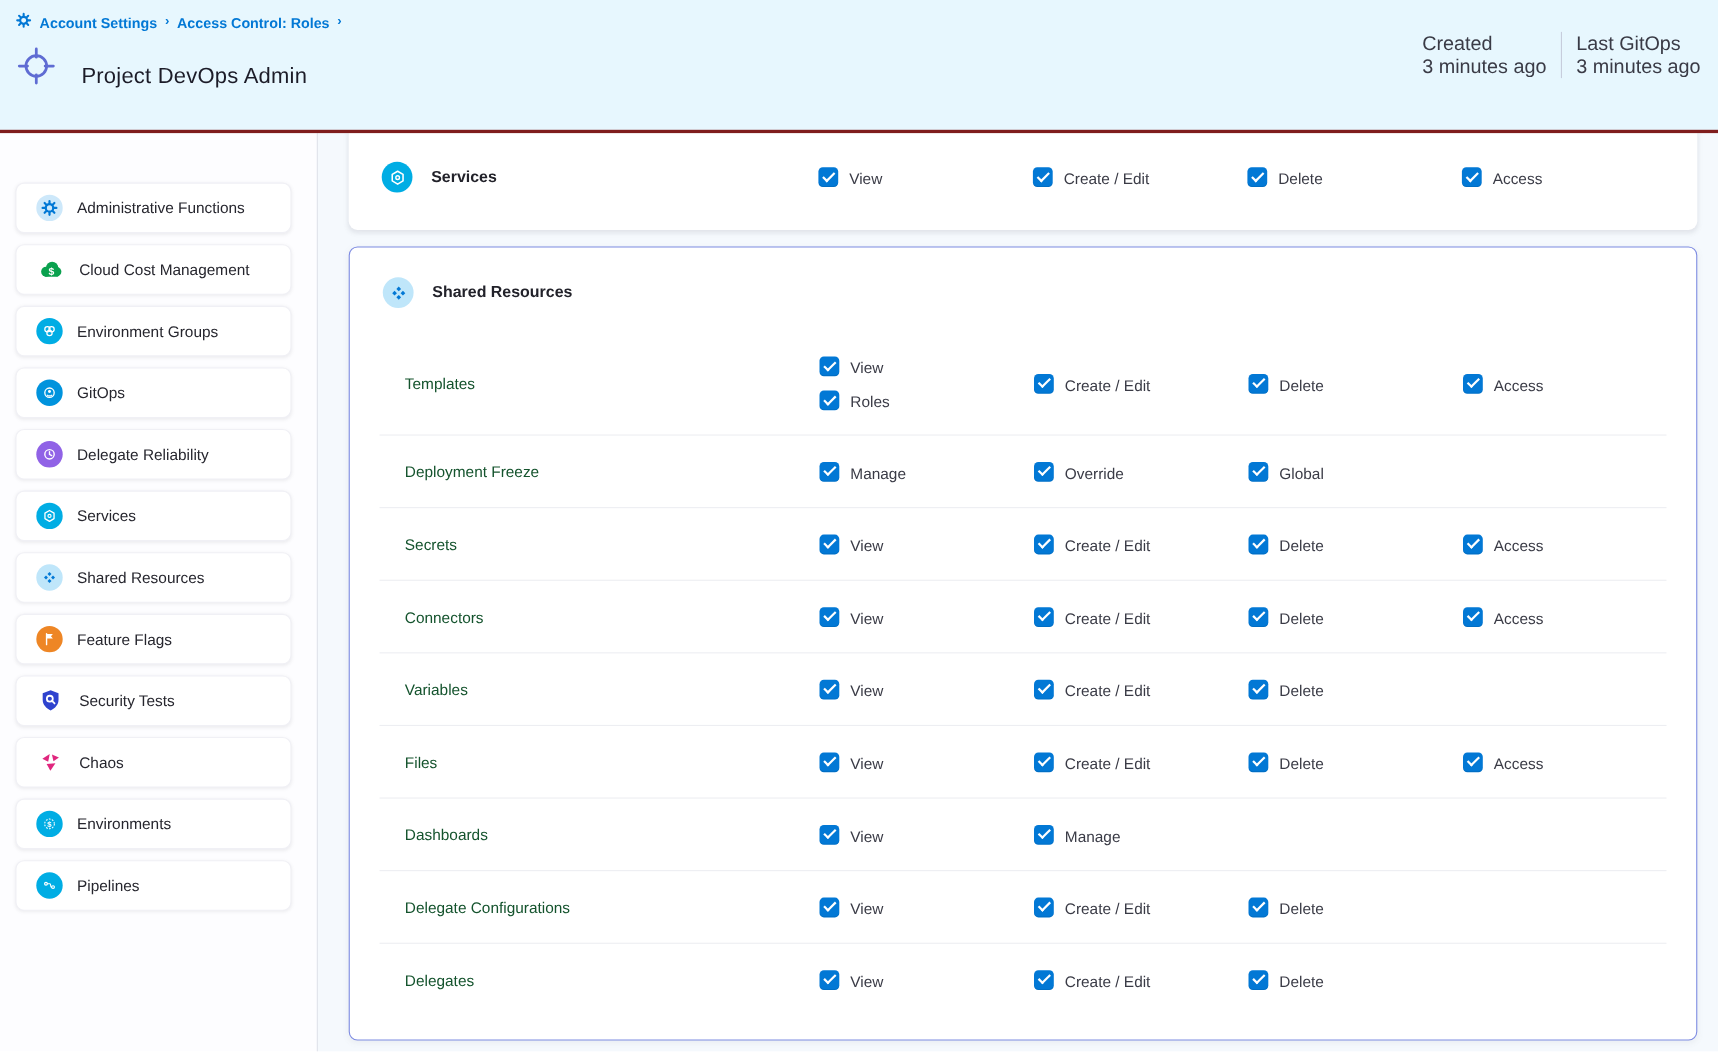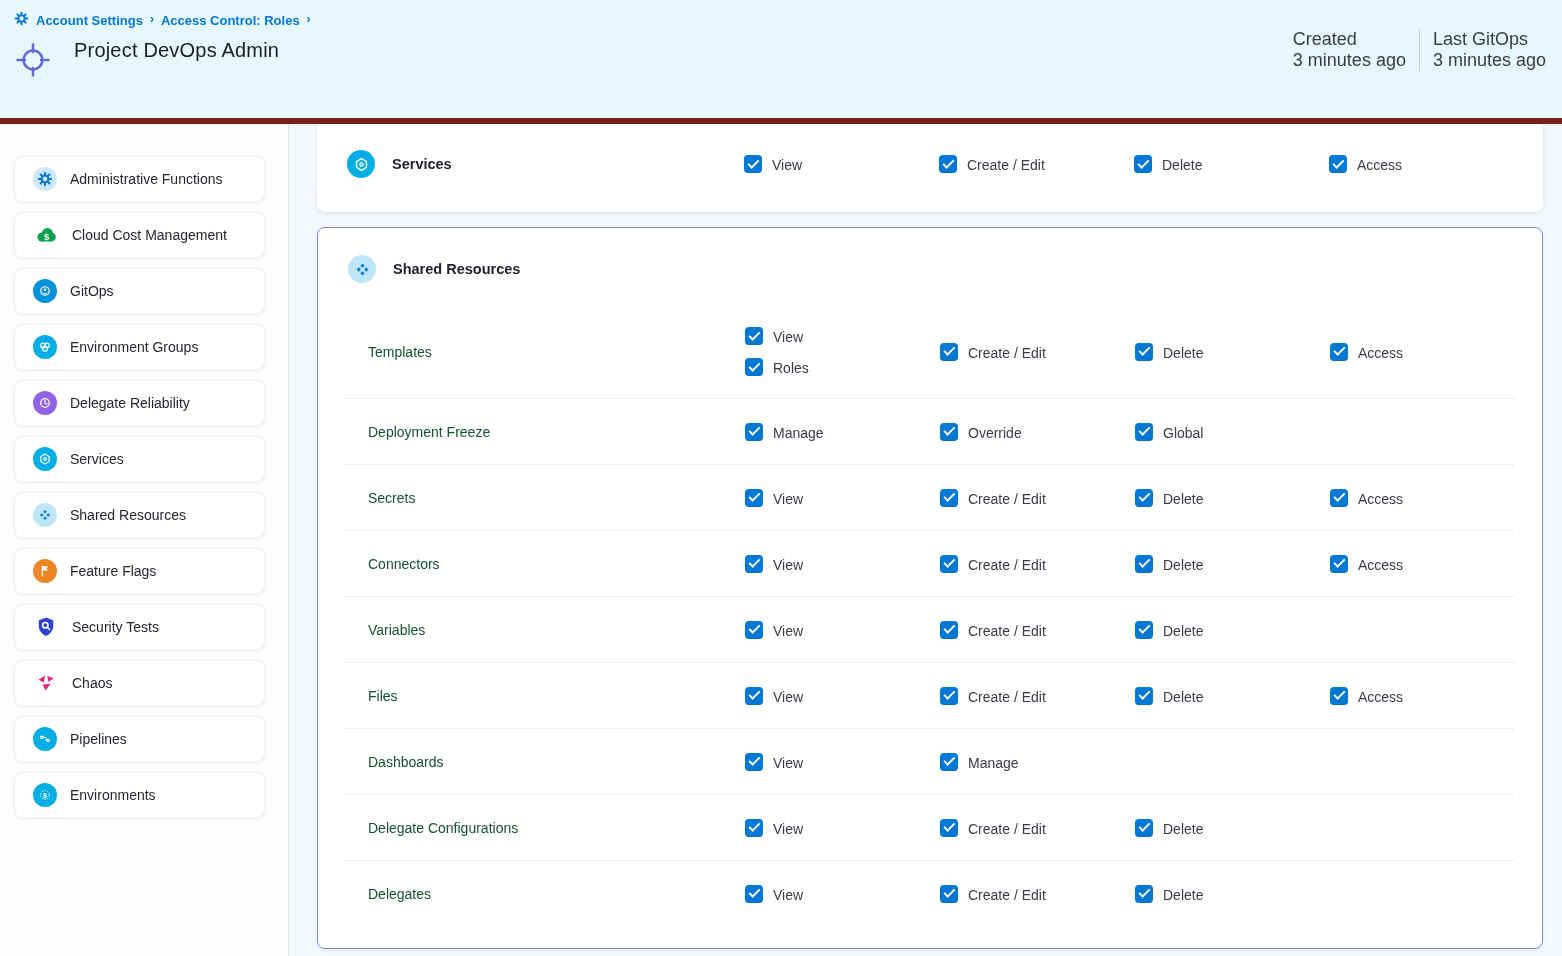--- a/index.html
+++ b/index.html
@@ -4,38 +4,38 @@
 <style>
   html,body{margin:0;padding:0}
   body{
     width:1562px;height:956px;overflow:hidden;position:relative;
     font-family:"Liberation Sans",sans-serif;background:#fff;
     -webkit-font-smoothing:antialiased;
   }
   .app{width:100%;height:100%;display:flex;flex-direction:column}
 
   
-  header{height:118px;flex:none;background:#E7F7FE;border-bottom:6px solid #7f1d1d;position:relative}
+  header{height:118px;flex:none;background:#E7F7FE;border-bottom:3px solid #7f1d1d;position:relative}
   .breadcrumb{position:absolute;top:11px;left:14px;display:flex;align-items:center;gap:7px;
     font-size:13px;font-weight:600;color:#0278D5;white-space:nowrap}
   .breadcrumb a{color:#0278D5;text-decoration:none;cursor:pointer}
   .bc-sep{font-weight:700;font-size:12px;transform:translateY(-1px)}
-  .title-row{position:absolute;top:39px;left:12px;display:flex;align-items:flex-start;gap:20px}
+  .title-row{position:absolute;top:39px;left:12px;display:flex;align-items:flex-end;gap:20px}
   .title-icon{width:42px;height:42px;display:flex;align-items:center;justify-content:center}
   h1{font-size:20px;font-weight:500;color:#1C1C28;margin:0;letter-spacing:.2px}
   .meta{position:absolute;top:29px;right:16px;display:flex;gap:13px}
   .meta-col{font-size:18px;color:#3A3B46;line-height:21px}
   .meta-divider{width:1px;background:#C7CDDC;align-self:stretch}
 
   
   .body-row{flex:1;display:flex;min-height:0}
 
   
   aside{width:289px;flex:none;background:#FDFDFF;border-right:1px solid #DDDFE8;
-    padding-top:32px;box-sizing:border-box;overflow:hidden}
+    padding-top:45px;box-sizing:border-box;overflow:hidden}
   .side-card{height:46px;margin:0 23px 10px 14px;background:#fff;border:1px solid #F0F0F5;
     border-radius:8px;box-shadow:0 1px 3px rgba(96,97,112,.10);
     display:flex;align-items:center;gap:13px;padding-left:18px;box-sizing:border-box;cursor:pointer}
   .side-label{font-size:14px;font-weight:500;color:#26262E}
 
   
   main{flex:1;background:#F5F9FD;padding:0 19px 0 28px;overflow:hidden;min-width:0}
   .card{background:#fff;border-radius:8px;box-sizing:border-box}
   .services-card{margin-top:-8px;height:96px;box-shadow:0 2px 5px rgba(96,97,112,.14);
     display:flex;align-items:center;padding:0 27px}
@@ -146,40 +146,40 @@
                   <circle cx="13.4" cy="10.6" r="5.6"></circle>
      <circle cx="17.6" cy="14" r="4.2"></circle>
                   <rect x="5.6" y="13" width="14.4" height="5.6" rx="2.8"></rect>
                 </g>
      <text x="12.7" y="17" font-size="9.5" font-weight="bold" fill="#fff" text-anchor="middle">$</text>
               </svg>
             </span>
             <span class="side-label">Cloud Cost Management</span>
           </div>
           <div class="side-card">
-            <span class="circle-icon" style="width: 24px; height: 24px; background: rgb(0, 147, 221);">
-              <svg viewBox="0 0 24 24" width="16" height="16" font-family="Liberation Sans, sans-serif">
-                <circle cx="12" cy="12" r="6.4" stroke="#FFFFFF" stroke-width="1.8" fill="none"></circle>
-     <circle cx="12" cy="10.3" r="2" fill="#FFFFFF"></circle>
-     <path d="M8.8 15.3 c1.2 1.3 5.2 1.3 6.4 0" stroke="#FFFFFF" stroke-width="1.5" fill="none" stroke-linecap="round"></path>
-              </svg>
-            </span>
-            <span class="side-label">GitOps</span>
-          </div>
-          <div class="side-card">
             <span class="circle-icon" style="width: 24px; height: 24px; background: rgb(0, 173, 228);">
               <svg viewBox="0 0 24 24" width="16" height="16" font-family="Liberation Sans, sans-serif">
                 <g fill="none" stroke="#FFFFFF" stroke-width="1.7">
      <circle cx="9.2" cy="9.6" r="3.6"></circle>
                   <circle cx="14.8" cy="9.6" r="3.6"></circle>
                   <circle cx="12" cy="14.6" r="3.6"></circle>
                 </g>
               </svg>
             </span>
             <span class="side-label">Environment Groups</span>
+          </div>
+          <div class="side-card">
+            <span class="circle-icon" style="width: 24px; height: 24px; background: rgb(0, 147, 221);">
+              <svg viewBox="0 0 24 24" width="16" height="16" font-family="Liberation Sans, sans-serif">
+                <circle cx="12" cy="12" r="6.4" stroke="#FFFFFF" stroke-width="1.8" fill="none"></circle>
+     <circle cx="12" cy="10.3" r="2" fill="#FFFFFF"></circle>
+     <path d="M8.8 15.3 c1.2 1.3 5.2 1.3 6.4 0" stroke="#FFFFFF" stroke-width="1.5" fill="none" stroke-linecap="round"></path>
+              </svg>
+            </span>
+            <span class="side-label">GitOps</span>
           </div>
           <div class="side-card">
             <span class="circle-icon" style="width: 24px; height: 24px; background: rgb(144, 98, 230);">
               <svg viewBox="0 0 24 24" width="16" height="16" font-family="Liberation Sans, sans-serif">
                 <circle cx="12" cy="12" r="6.4" fill="none" stroke="#FFFFFF" stroke-width="1.9"></circle>
      <path d="M12 8.4 V12 L15 13.8" fill="none" stroke="#FFFFFF" stroke-width="1.9" stroke-linecap="round"></path>
               </svg>
             </span>
             <span class="side-label">Delegate Reliability</span>
           </div>
@@ -230,37 +230,37 @@
      <polygon points="13.2,4.8 19.6,7.6 14.6,11"></polygon>
                   <polygon points="8.4,13.6 16.4,12.8 11.8,19.6"></polygon>
                 </g>
               </svg>
             </span>
             <span class="side-label">Chaos</span>
           </div>
           <div class="side-card">
             <span class="circle-icon" style="width: 24px; height: 24px; background: rgb(0, 173, 228);">
               <svg viewBox="0 0 24 24" width="16" height="16" font-family="Liberation Sans, sans-serif">
+                <circle cx="12" cy="12" r="6.6" fill="none" stroke="#FFFFFF" stroke-width="1.4" stroke-dasharray="2.4 1.8"></circle>
+     <text x="12" y="15.8" font-size="10.5" font-weight="bold" fill="#FFFFFF" text-anchor="middle">$</text>
+              </svg>
+            </span>
+            <span class="side-label">Environments</span>
+          </div>
+          <div class="side-card">
+            <span class="circle-icon" style="width: 24px; height: 24px; background: rgb(0, 173, 228);">
+              <svg viewBox="0 0 24 24" width="16" height="16" font-family="Liberation Sans, sans-serif">
                 <g fill="none" stroke="#FFFFFF" stroke-width="1.6">
      <circle cx="7.2" cy="9.6" r="1.9"></circle>
                   <circle cx="16.8" cy="14.2" r="1.9"></circle>
      <path d="M9.2 9.6 H12.4 C14.6 9.6 12.6 14.2 14.8 14.2" stroke-linecap="round"></path>
                 </g>
               </svg>
             </span>
             <span class="side-label">Pipelines</span>
-          </div>
-          <div class="side-card">
-            <span class="circle-icon" style="width: 24px; height: 24px; background: rgb(0, 173, 228);">
-              <svg viewBox="0 0 24 24" width="16" height="16" font-family="Liberation Sans, sans-serif">
-                <circle cx="12" cy="12" r="6.6" fill="none" stroke="#FFFFFF" stroke-width="1.4" stroke-dasharray="2.4 1.8"></circle>
-     <text x="12" y="15.8" font-size="10.5" font-weight="bold" fill="#FFFFFF" text-anchor="middle">$</text>
-              </svg>
-            </span>
-            <span class="side-label">Environments</span>
           </div>
         </div>
     </aside>
 
     <main>
 
       <section class="card services-card">
         <div class="perm-row">
           <div class="svc-label-cell">
             <span class="circle-icon" style="width: 28px; height: 28px; background: rgb(0, 173, 228);">

